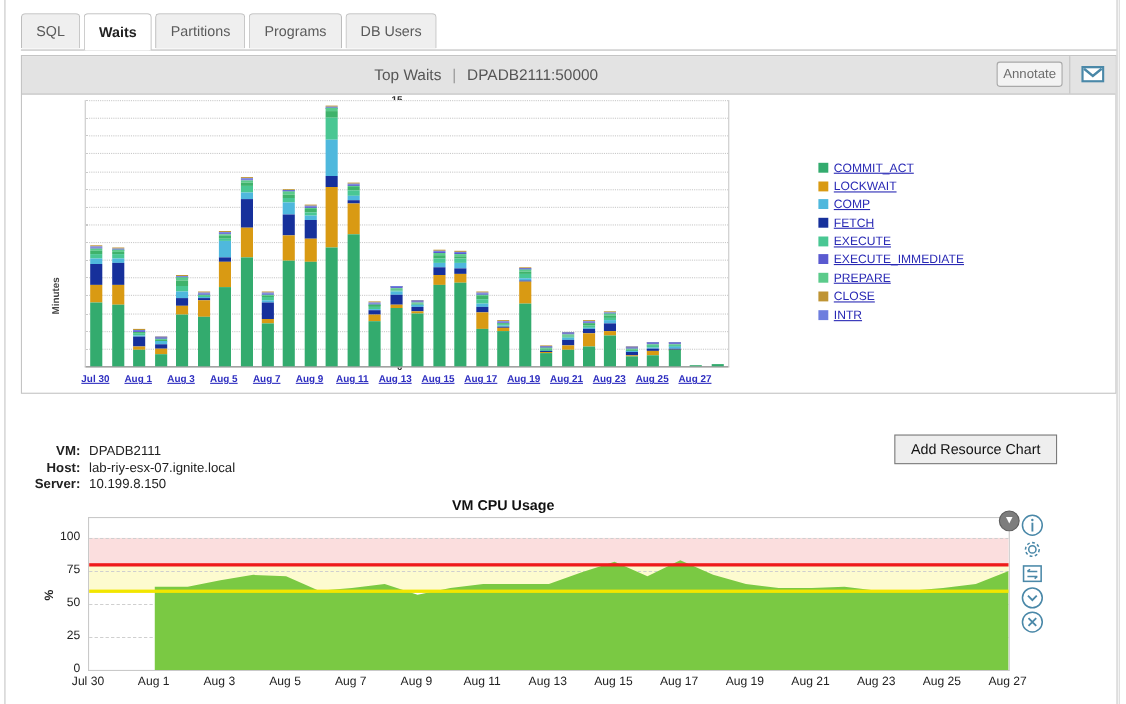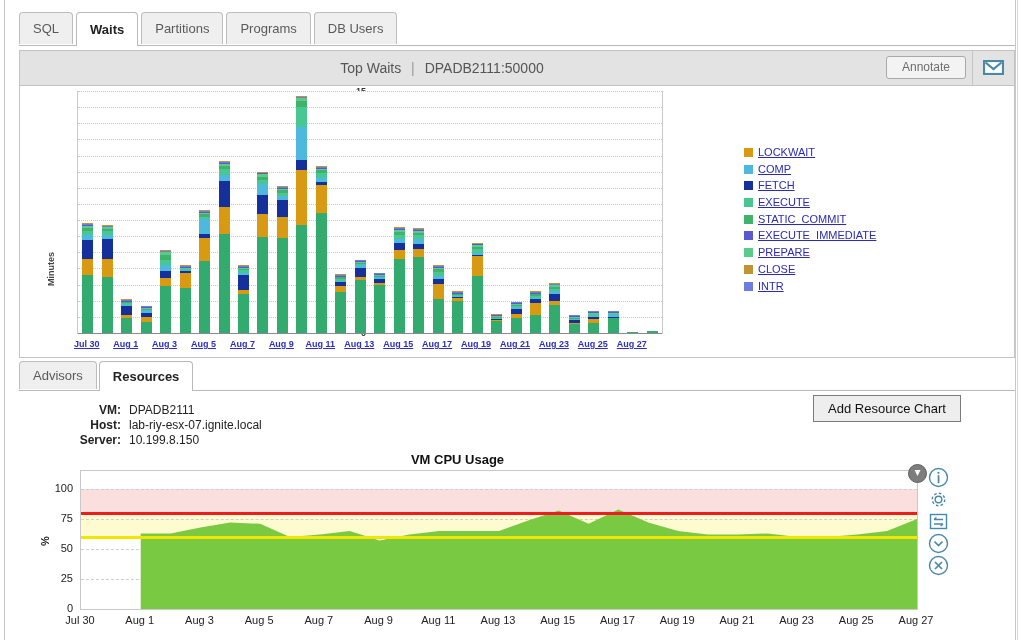--- a/index.html
+++ b/index.html
@@ -49,21 +49,21 @@
     position:relative;height:34px;background:#e3e3e3;border-bottom:1px solid #c4c4c4;
   }
   .panel-title{
     position:absolute;left:0;right:0;top:0;height:34px;line-height:34px;
     text-align:center;font-size:14px;color:#555;padding-right:150px;
     box-sizing:border-box;
   }
   .panel-title .sep{color:#9a9a9a;padding:0 6px;}
   .btn-annotate{
     position:absolute;right:48px;top:5px;height:23px;line-height:21px;
-    padding:0 15px;background:#f3f3f3;border:1px solid #a9a9a9;border-radius:3px;
+    padding:0 5px;background:#f3f3f3;border:1px solid #a9a9a9;border-radius:3px;
     font-size:12px;color:#6d6d6d;cursor:pointer;box-sizing:border-box;
   }
   .hdr-divider{position:absolute;right:41px;top:0;width:1px;height:34px;background:#c4c4c4;}
   .mail-btn{
     position:absolute;right:4px;top:5px;width:33px;height:23px;cursor:pointer;
     display:flex;align-items:center;justify-content:center;
   }
 
   
   .barchart-wrap{position:absolute;left:0;top:35px;width:994px;height:271px;}
@@ -95,21 +95,21 @@
   .lowtabs:after{content:"";position:absolute;left:0;bottom:0;width:996px;height:1px;background:#b9b9b9;}
   .ltab{
     position:relative;float:left;height:28px;line-height:27px;padding:0 13px;margin-right:2px;
     background:#efefef;border:1px solid #bdbdbd;border-bottom:none;border-radius:4px 4px 0 0;
     color:#5a5a5a;font-size:13px;box-sizing:border-box;cursor:pointer;
   }
   .ltab.active{background:#fff;color:#222;font-weight:bold;height:30px;line-height:29px;z-index:3;border-color:#b9b9b9;}
 
   
   .info{position:absolute;left:20px;top:403px;font-size:12px;color:#222;}
-  .info-row{height:15px;line-height:15px;margin-left:48px;}
+  .info-row{height:15px;line-height:15px;}
   .info-key{display:inline-block;width:48px;text-align:right;font-weight:bold;margin-right:8px;}
 
   .btn-addres{
     position:absolute;left:808px;top:395px;width:148px;height:27px;line-height:25px;
     text-align:center;background:#eeeeee;border:1px solid #7b7b7b;
     font-size:13px;color:#111;cursor:pointer;box-sizing:border-box;
   }
 
   
   .cpu-title{
@@ -565,36 +565,32 @@
             <div class="xlab" style="left: 397.133px; top: 253px;">Aug 17</div>
             <div class="xlab" style="left: 436.067px; top: 253px;">Aug 19</div>
             <div class="xlab" style="left: 475px; top: 253px;">Aug 21</div>
             <div class="xlab" style="left: 513.933px; top: 253px;">Aug 23</div>
             <div class="xlab" style="left: 552.867px; top: 253px;">Aug 25</div>
             <div class="xlab" style="left: 591.8px; top: 253px;">Aug 27</div>
           </div>
       </div>
 
       <div class="legend" id="legend">
+          <div class="legend-item"><span class="legend-sw" style="background: rgb(51, 171, 110);"></span><span class="legend-txt">COMMIT_ACT</span></div>
           <div class="legend-item"><span class="legend-sw" style="background: rgb(217, 154, 19);"></span><span class="legend-txt">LOCKWAIT</span></div>
           <div class="legend-item"><span class="legend-sw" style="background: rgb(79, 184, 221);"></span><span class="legend-txt">COMP</span></div>
           <div class="legend-item"><span class="legend-sw" style="background: rgb(22, 48, 155);"></span><span class="legend-txt">FETCH</span></div>
           <div class="legend-item"><span class="legend-sw" style="background: rgb(73, 199, 147);"></span><span class="legend-txt">EXECUTE</span></div>
-          <div class="legend-item"><span class="legend-sw" style="background: rgb(63, 179, 107);"></span><span class="legend-txt">STATIC_COMMIT</span></div>
           <div class="legend-item"><span class="legend-sw" style="background: rgb(90, 90, 208);"></span><span class="legend-txt">EXECUTE_IMMEDIATE</span></div>
           <div class="legend-item"><span class="legend-sw" style="background: rgb(91, 203, 139);"></span><span class="legend-txt">PREPARE</span></div>
           <div class="legend-item"><span class="legend-sw" style="background: rgb(191, 148, 52);"></span><span class="legend-txt">CLOSE</span></div>
           <div class="legend-item"><span class="legend-sw" style="background: rgb(110, 126, 222);"></span><span class="legend-txt">INTR</span></div>
         </div>
     </div>
 
-    <div class="lowtabs" id="lower-tabs">
-        <div class="ltab">Advisors</div>
-        <div class="ltab active">Resources</div>
-      </div>
 
     <div class="info">
       <div class="info-row">
         <span class="info-key">VM:</span><span>DPADB2111</span>
       </div>
       <div class="info-row">
         <span class="info-key">Host:</span><span>lab-riy-esx-07.ignite.local</span>
       </div>
       <div class="info-row">
         <span class="info-key">Server:</span><span>10.199.8.150</span>

